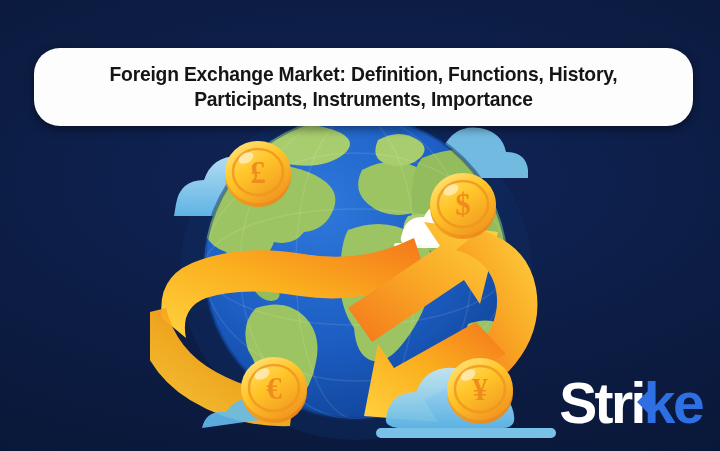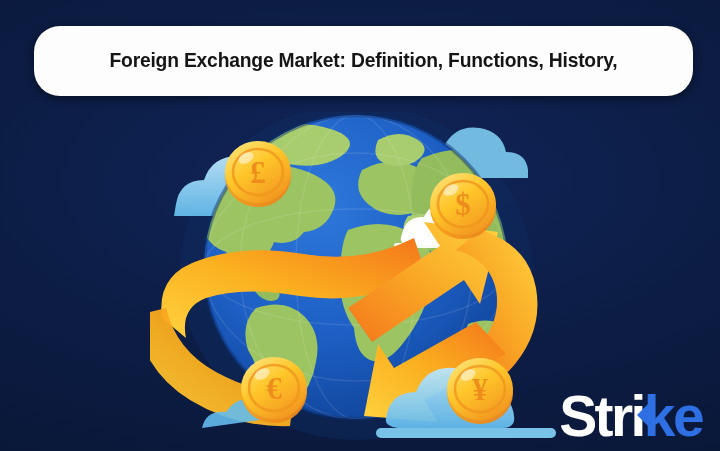--- a/index.html
+++ b/index.html
@@ -9,58 +9,59 @@
     font-family:"Liberation Sans",sans-serif;
     background:#0a1837;
   }
   #banner{
     position:relative;width:720px;height:451px;overflow:hidden;
     background:
       radial-gradient(ellipse 120% 90% at 50% 40%, #10255a 0%, #0c1c43 48%, #081430 100%);
   }
   
   #title-card{
-    position:absolute;left:34px;top:26px;width:659px;height:70px;
+    position:absolute;left:34px;top:48px;width:659px;height:78px;
     background:#fdfdfd;border-radius:26px;
     box-shadow:0 3px 10px rgba(0,0,0,.45);
     display:flex;align-items:center;justify-content:center;
     z-index:40;
   }
   #title-text{
     text-align:center;color:#151515;
     font-size:19.3px;font-weight:bold;line-height:1.32;
     letter-spacing:-.2px;padding:0 14px;
   }
   #title-text .l2{display:block;}
   
   #art{position:absolute;left:150px;top:112px;width:420px;height:339px;z-index:10;}
   #art svg{display:block;width:420px;height:339px;}
   
   #logo{
-    position:absolute;right:18px;bottom:6px;z-index:50;
+    position:absolute;right:18px;bottom:19px;z-index:50;
     display:flex;align-items:baseline;
     font-size:57px;font-weight:bold;letter-spacing:-2.6px;
     line-height:1;
   }
   #logo .part-stri{color:#ffffff;}
   #logo .part-ke{position:relative;display:inline-block;color:#2f6fe4;text-align:right;}
   #logo .arrowhead{
     position:absolute;left:-7px;top:12px;width:0;height:0;
     border-top:15px solid transparent;border-bottom:15px solid transparent;
     border-right:15px solid #2f6fe4;
   }
 </style>
 </head>
 <body>
 
 <div id="banner">
 
   <div id="title-card">
     <div id="title-text">
       <span class="l1">Foreign Exchange Market: Definition, Functions, History,</span>
+      <span class="l2">Participants, Instruments, Importance</span>
     </div>
   </div>
 
   <div id="art">
     <svg viewBox="0 0 420 339" xmlns="http://www.w3.org/2000/svg">
       <defs>
         <radialGradient id="gOcean" cx="38%" cy="30%" r="82%">
           <stop offset="0%" stop-color="#2f78db"></stop>
           <stop offset="52%" stop-color="#1d5fc4"></stop>
           <stop offset="100%" stop-color="#0d3f92"></stop>

